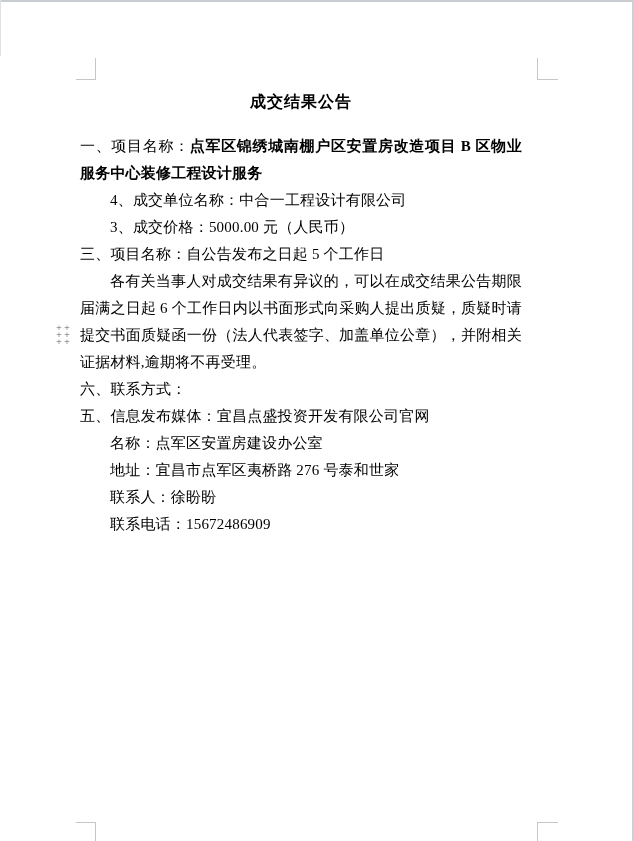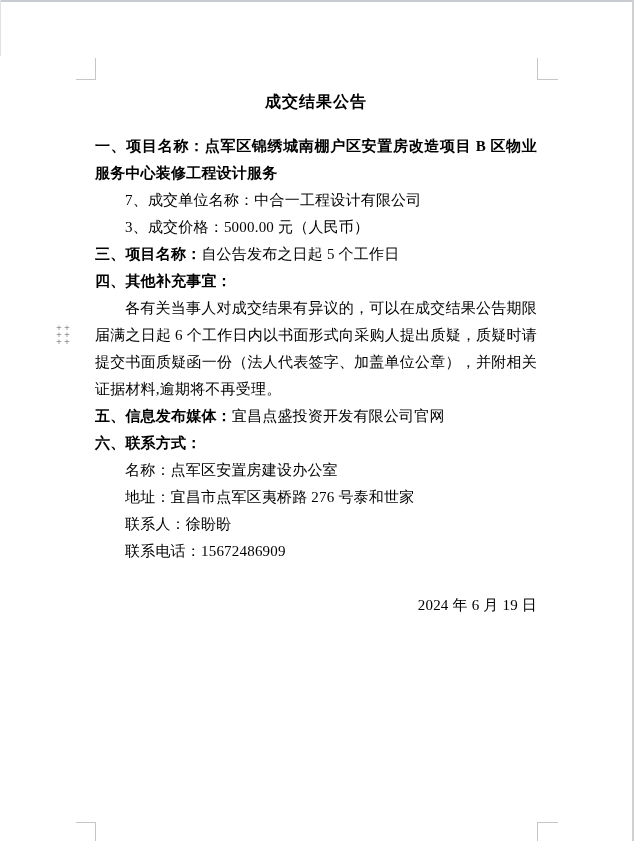--- a/index.html
+++ b/index.html
@@ -24,28 +24,28 @@
   
   .handle{
     position:absolute;left:55px;top:324px;
     display:grid;grid-template-columns:8px 8px;grid-auto-rows:7px;
     color:#8c8c8c;font-family:"DejaVu Sans Mono","Liberation Mono",monospace;
     font-size:9px;line-height:7px;text-align:center;cursor:move;
   }
   .handle span{display:block;width:8px;height:7px;}
 
   .doc{
-    position:absolute;left:95px;top:88px;width:442px;
+    position:absolute;left:80px;top:88px;width:442px;
     font-size:15px;line-height:27px;letter-spacing:0.2px;
     text-align:justify;
   }
   .doc p{margin:0;padding:0;}
   .title{text-align:center;font-weight:bold;font-size:16px;letter-spacing:1px;}
   .spacer{height:18px;}
-  .label{font-weight:bold;}
+  .label{font-weight:normal;}
   .all-bold{font-weight:bold;}
   .indent{text-indent:2em;}
   .date-line{text-align:right;}
 </style>
 </head>
 <body>
 
 <div class="page">
 
   <div class="edge-top"></div>
@@ -67,42 +67,40 @@
   </div>
 
   <div class="doc">
 
     <p class="title">成交结果公告</p>
     <div class="spacer"></div>
 
     <p class="all-bold"><span class="label">一、项目名称：</span><span>点军区锦绣城南棚户区安置房改造项目 B 区物业服务中心装修工程设计服务</span></p>
 
 
-    <p class="indent"><span>7、成交单位名称：中合一工程设计有限公司</span></p>
+    <p class="indent"><span>4、成交单位名称：中合一工程设计有限公司</span></p>
 
 
     <p class="indent"><span>3、成交价格：5000.00 元（人民币）</span></p>
 
     <p><span class="label">三、项目名称：</span><span>自公告发布之日起 5 个工作日</span></p>
 
-    <p><span class="label">四、其他补充事宜：</span><span></span></p>
 
     <p class="indent"><span>各有关当事人对成交结果有异议的，可以在成交结果公告期限届满之日起 6 个工作日内以书面形式向采购人提出质疑，质疑时请提交书面质疑函一份（法人代表签字、加盖单位公章），并附相关证据材料,逾期将不再受理。</span></p>
 
+    <p><span class="label">六、联系方式：</span><span></span></p>
+
     <p><span class="label">五、信息发布媒体：</span><span>宜昌点盛投资开发有限公司官网</span></p>
-
-    <p><span class="label">六、联系方式：</span><span></span></p>
 
     <p class="indent"><span>名称：点军区安置房建设办公室</span></p>
 
     <p class="indent"><span>地址：宜昌市点军区夷桥路 276 号泰和世家</span></p>
 
     <p class="indent"><span>联系人：徐盼盼</span></p>
 
     <p class="indent"><span>联系电话：15672486909</span></p>
 
     <p>&nbsp;</p>
 
-    <p class="date-line">2024 年 6 月 19 日</p>
 
   </div>
 
 </div>
 
 </body></html>

